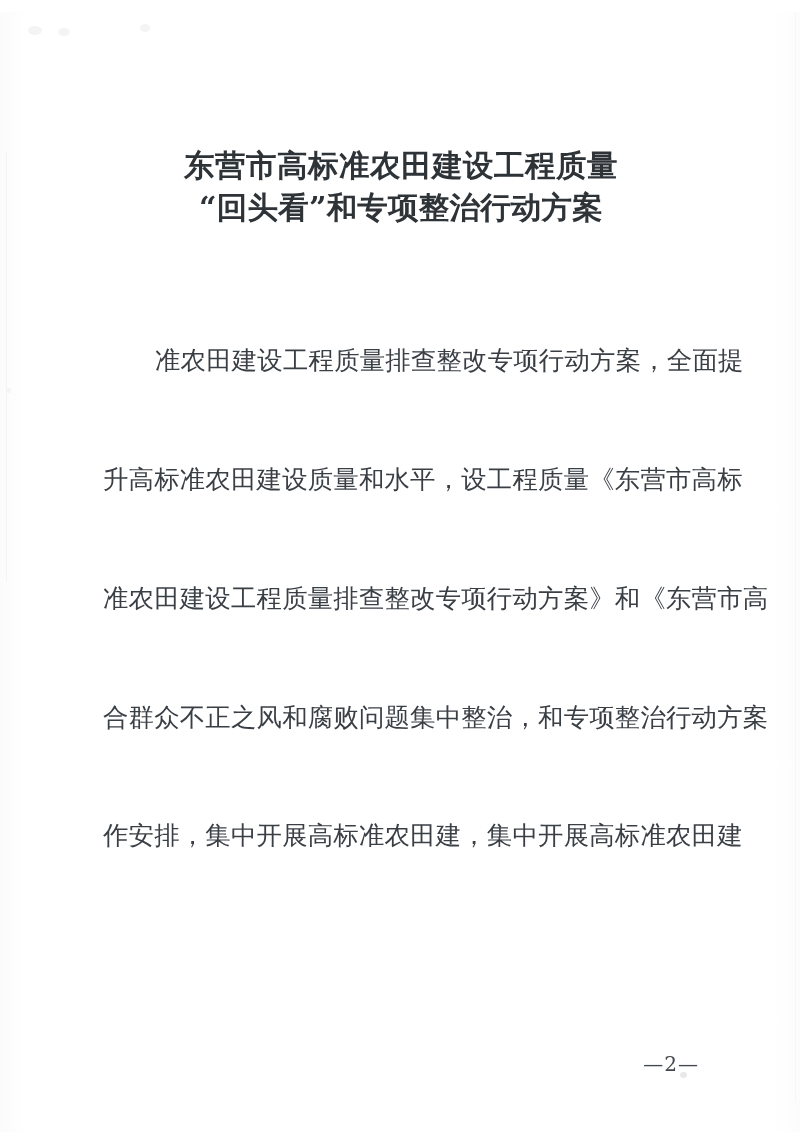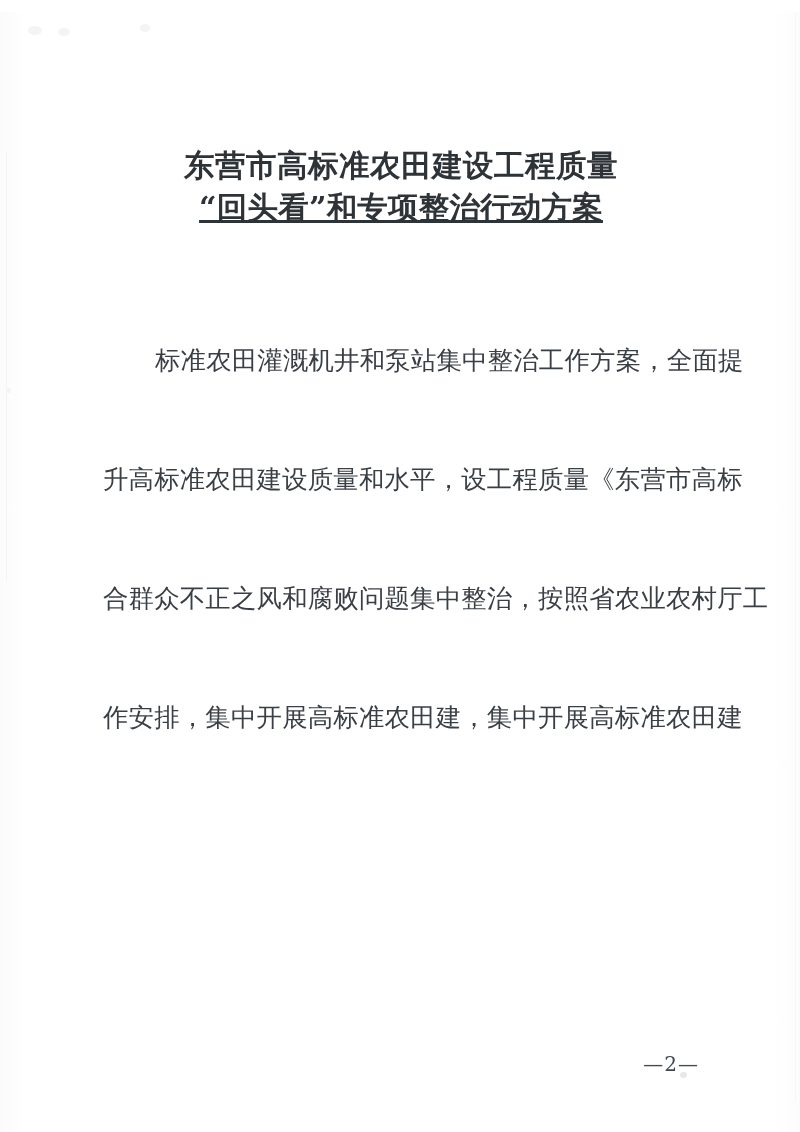--- a/index.html
+++ b/index.html
@@ -54,21 +54,21 @@
     padding-top: 132px;
     font-family: "DejaVu Serif", "Liberation Serif", serif;
     font-weight: 700;
     font-size: 30.5px;
     line-height: 42px;
     color: #2e3338;
     text-align: center;
     letter-spacing: 0.5px;
   }
   .doc-title .tline { display: block; white-space: nowrap; }
-  .doc-title .tline-2 { letter-spacing: 0.2px; text-decoration: underline; }
+  .doc-title .tline-2 { letter-spacing: 0.2px; }
 
   
   .body-block { padding-top: 34px; }
 
   p.para {
     margin: 0;
     font-family: "DejaVu Serif", "Liberation Serif", serif;
     font-size: 25.4px;
     line-height: 39.6px;
     color: #3a3f45;
@@ -114,23 +114,24 @@
 
   <div class="content">
 
     <h1 class="doc-title">
       <span class="tline tline-1">东营市高标准农田建设工程质量</span>
       <span class="tline tline-2">“回头看”和专项整治行动方案</span>
     </h1>
 
     <div class="body-block">
       <p class="para">
-        <span class="ln indent">标准农田灌溉机井和泵站集中整治工作方案，全面提</span>
+        <span class="ln indent">准农田建设工程质量排查整改专项行动方案，全面提</span>
         <span class="ln">升高标准农田建设质量和水平，设工程质量《东营市高标</span>
-        <span class="ln">合群众不正之风和腐败问题集中整治，按照省农业农村厅工</span>
+        <span class="ln">准农田建设工程质量排查整改专项行动方案》和《东营市高</span>
+        <span class="ln">合群众不正之风和腐败问题集中整治，和专项整治行动方案</span>
         <span class="ln">作安排，集中开展高标准农田建，集中开展高标准农田建</span>
       </p>
     </div>
 
   </div>
 
   <div class="page-number">—2—</div>
 
 </div>
 

